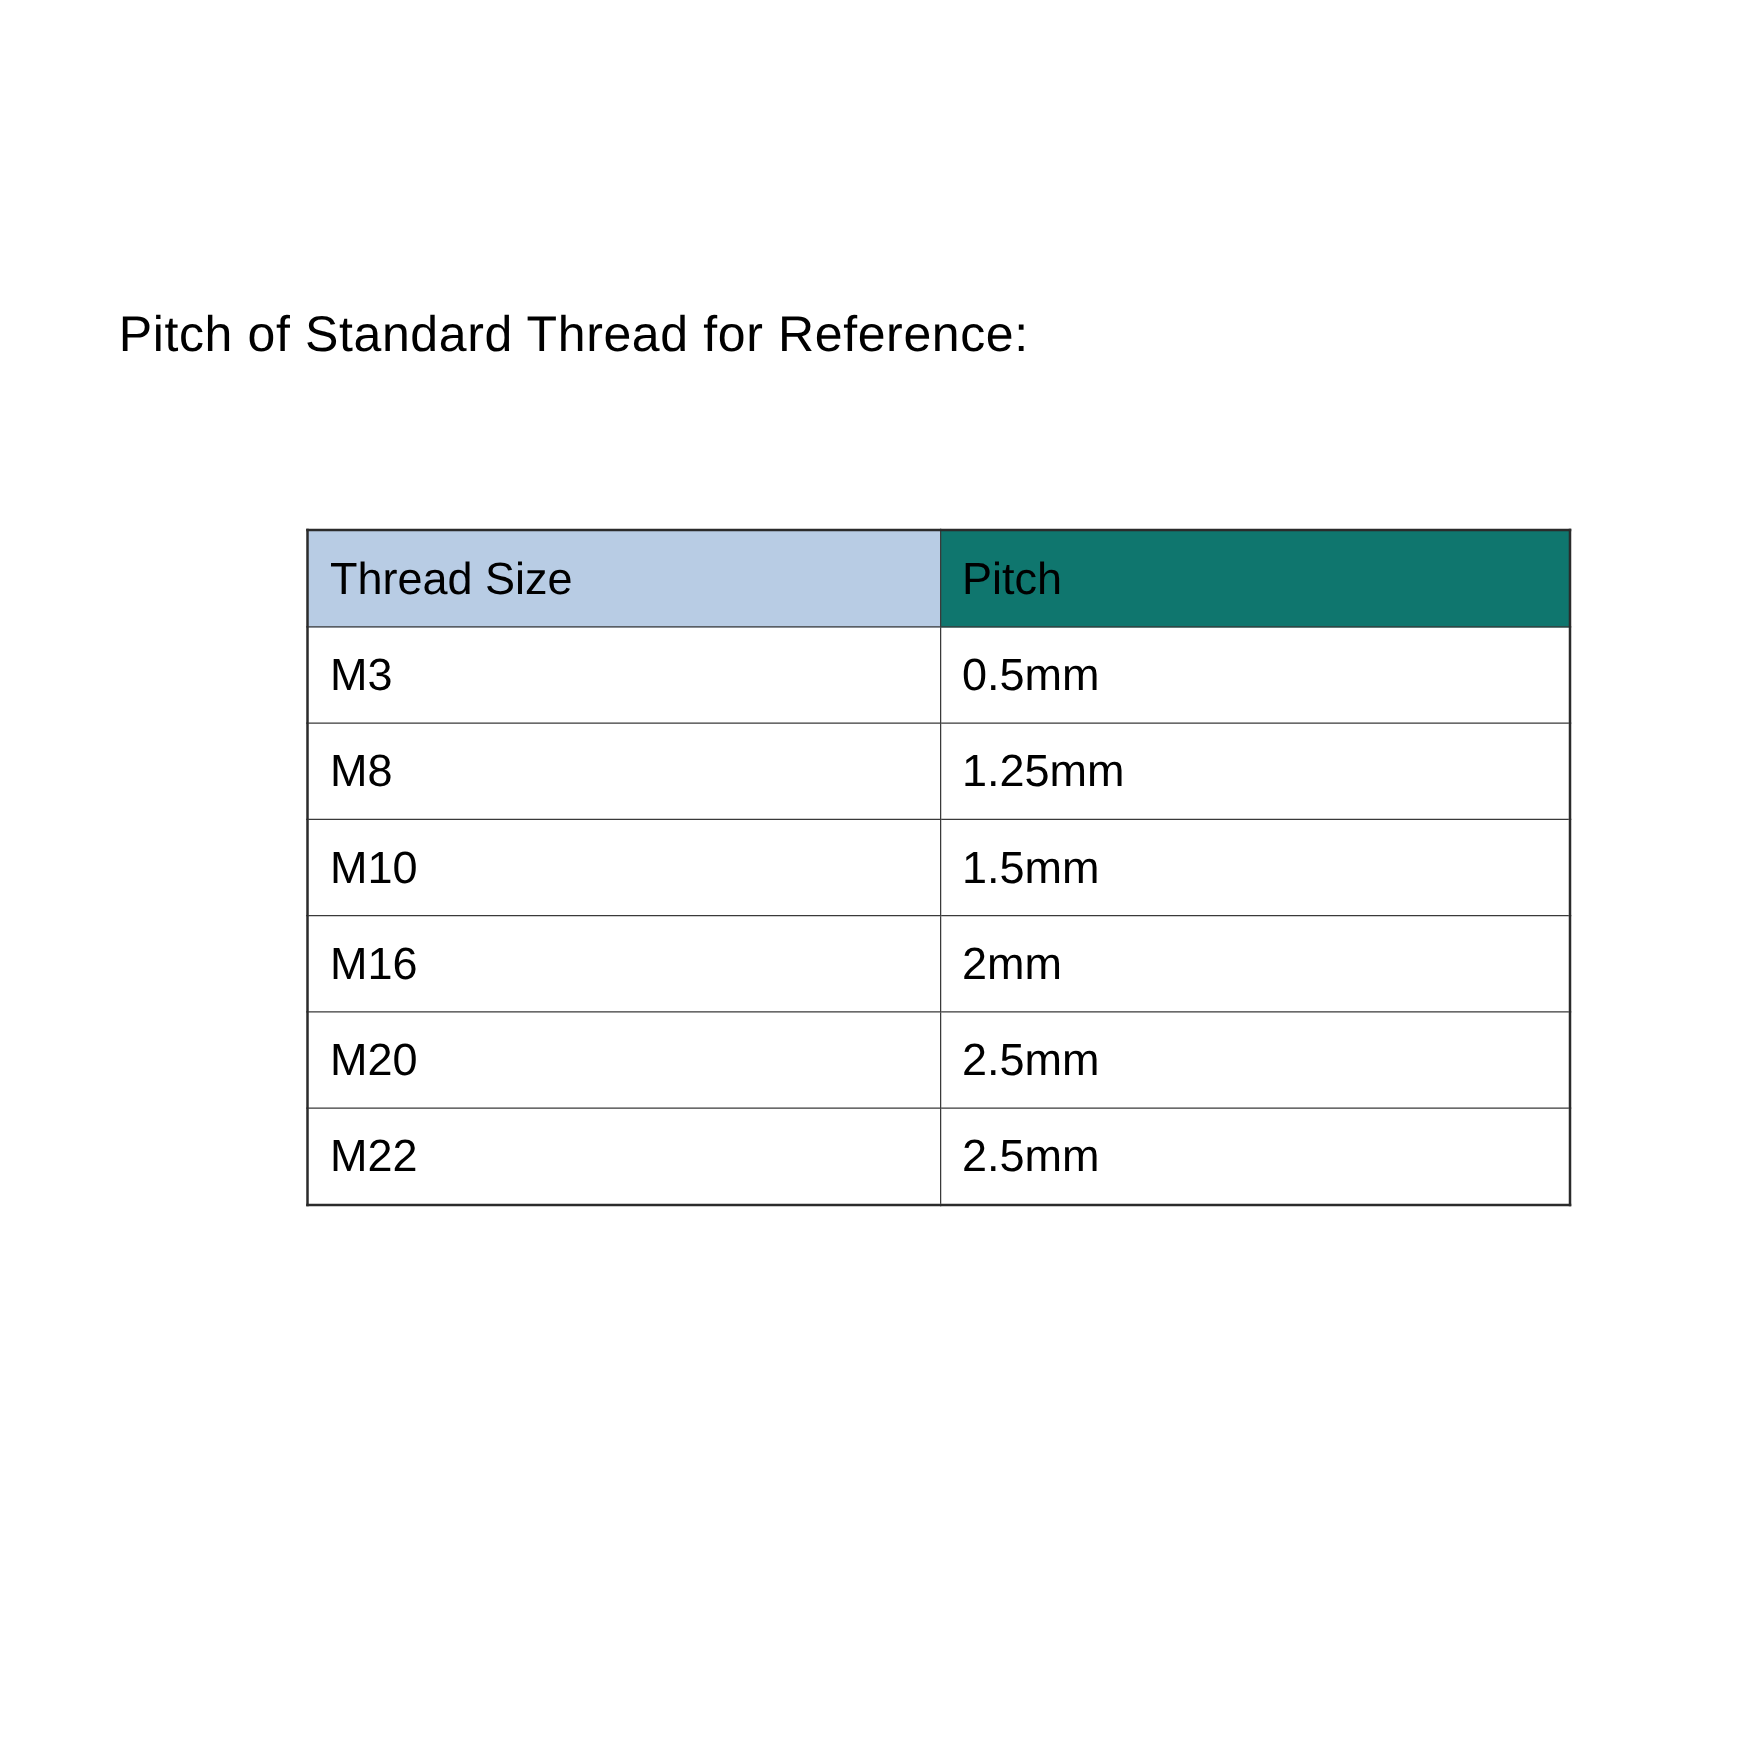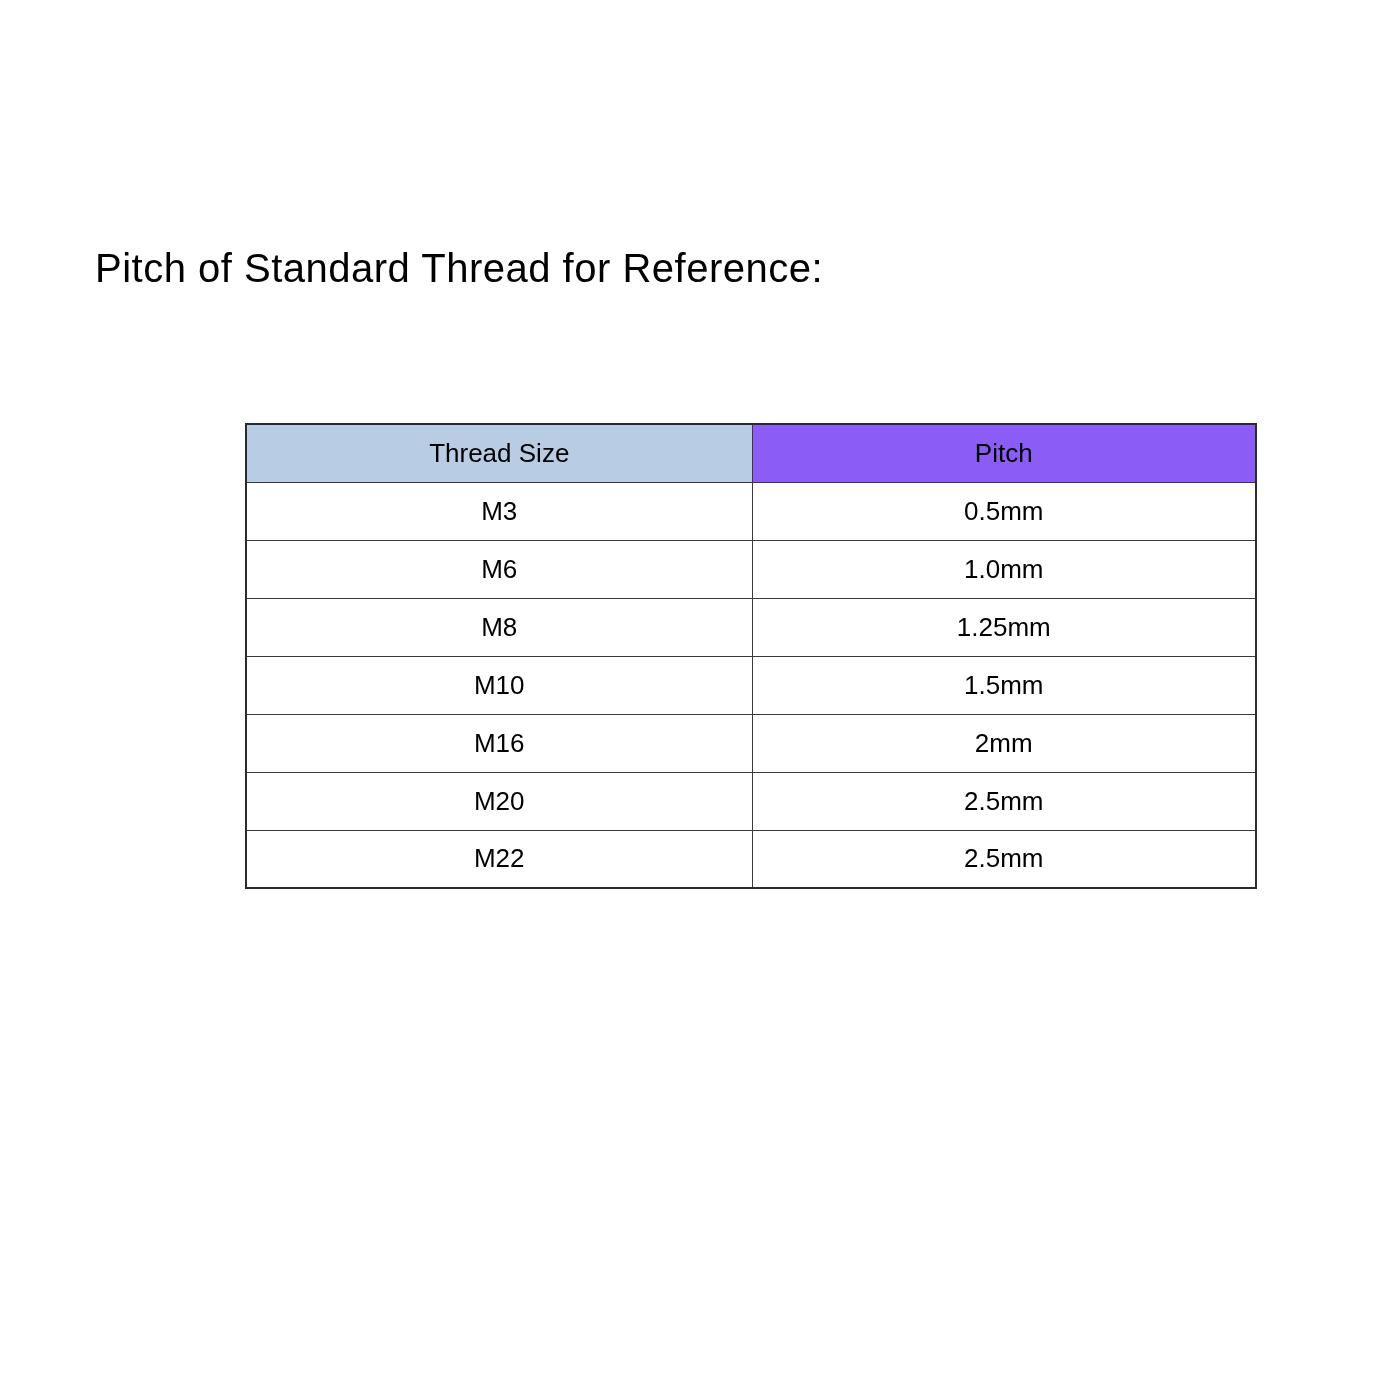--- a/index.html
+++ b/index.html
@@ -33,25 +33,25 @@
     top: 375px;
     width: 1010px;
     border-collapse: collapse;
     table-layout: fixed;
     border: 2px solid #2b2b2b;
   }
   table.ref-table th,
   table.ref-table td {
     border: 1px solid #3a3a3a;
     height: 58px;
-    text-align: center;
+    text-align: left;
     vertical-align: middle;
-    font-size: 26px;
+    font-size: 36px;
     font-weight: 400;
-    padding: 6px;
+    padding: 17px;
   }
   table.ref-table th {
     font-weight: 400;
   }
   col.col-size  { width: 506px; }
   col.col-pitch { width: 504px; }
 </style>
 </head>
 <body style="background: rgb(255, 255, 255);">
 
@@ -60,31 +60,27 @@
   <div class="doc-title">Pitch of Standard Thread for Reference:</div>
 
   <table class="ref-table">
     <colgroup>
       <col class="col-size">
       <col class="col-pitch">
     </colgroup>
     <thead>
       <tr>
         <th style="background: rgb(184, 204, 228);">Thread Size</th>
-        <th style="background: #8b5cf6;">Pitch</th>
+        <th style="background: #0f766e;">Pitch</th>
       </tr>
     </thead>
     <tbody>
       <tr>
         <td>M3</td>
         <td>0.5mm</td>
-      </tr>
-      <tr>
-        <td>M6</td>
-        <td>1.0mm</td>
       </tr>
       <tr>
         <td>M8</td>
         <td>1.25mm</td>
       </tr>
       <tr>
         <td>M10</td>
         <td>1.5mm</td>
       </tr>
       <tr>

